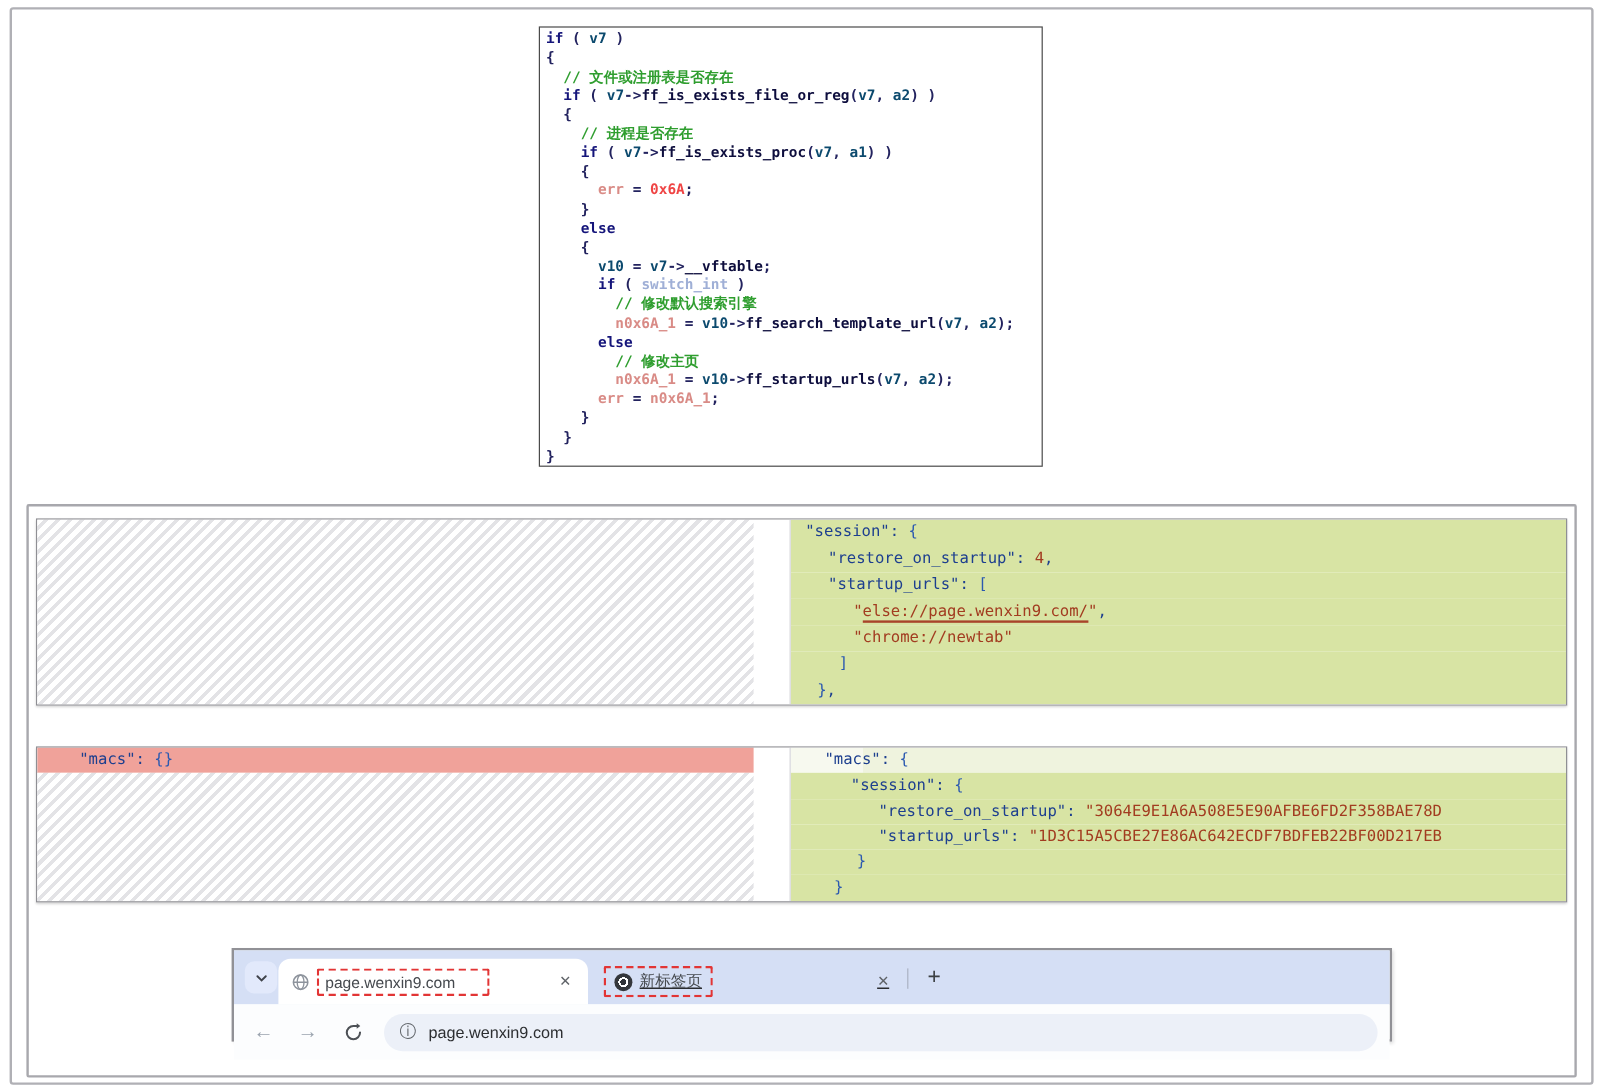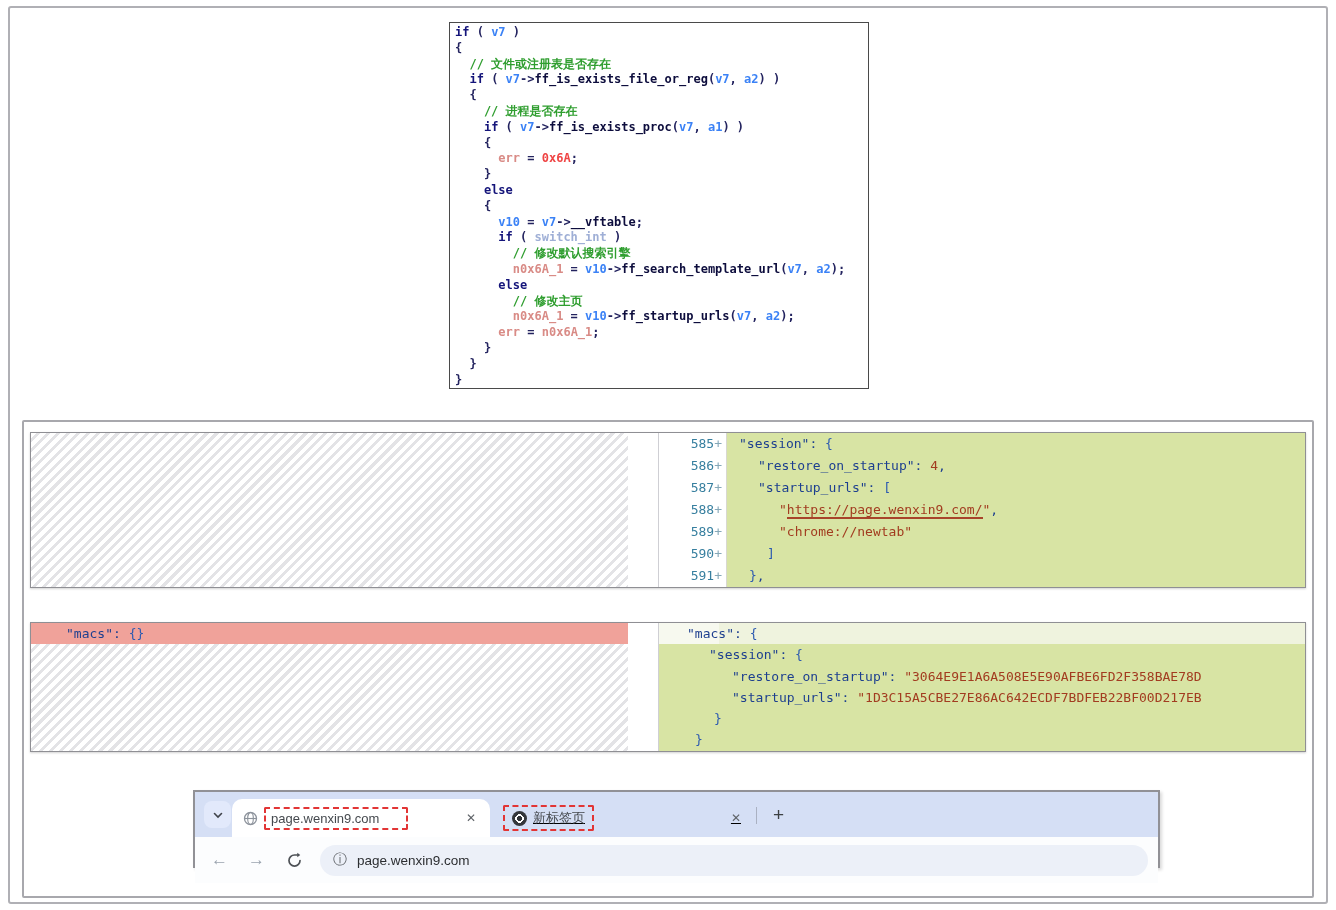--- a/index.html
+++ b/index.html
@@ -8,21 +8,21 @@
   .outer-frame{position:absolute;left:8px;top:6px;right:8px;bottom:6px;
                border:2px solid #b0b0b5;border-radius:3px;background:#fff;}
 
   
   .code-box{position:absolute;left:449px;top:22px;width:420px;height:367px;
             border:1px solid #4a4a4a;background:#fff;box-sizing:border-box;overflow:hidden;}
   .code-box pre{margin:0;padding:2px 5px;font:600 12px/15.8px "DejaVu Sans Mono",monospace;
                 white-space:pre;color:#23235f;}
   .cd-k{color:#14147a;font-weight:700;}
   .cd-p{color:#23235f;}
-  .cd-v{color:#3b82f6;margin-top:32px;}
+  .cd-v{color:#0c4a6e;margin-top:32px;}
   .cd-e{color:#d98b86;}
   .cd-f{color:#0d0d3d;font-weight:700;}
   .cd-n{color:#ef4444;font-weight:700;}
   .cd-d{color:#9fafd6;text-align:center;}
   .cd-c{color:#2f9e2f;}
 
   
   .big-box{position:absolute;left:22px;top:420px;width:1292px;height:478px;
            border:2px solid #a8a8ad;border-radius:2px;background:#fff;box-sizing:border-box;}
   .diff-panel{position:absolute;left:30px;width:1276px;border:1px solid #8f8f94;
@@ -92,34 +92,25 @@
 
   <div class="code-box">
     <pre id="code-pre"><div><span class="cd-k">if</span><span class="cd-p"> ( </span><span class="cd-v">v7</span><span class="cd-p"> )</span></div><div><span class="cd-p">{</span></div><div><span class="cd-c">  // 文件或注册表是否存在</span></div><div><span class="cd-p">  </span><span class="cd-k">if</span><span class="cd-p"> ( </span><span class="cd-v">v7</span><span class="cd-p">-&gt;</span><span class="cd-f">ff_is_exists_file_or_reg</span><span class="cd-p">(</span><span class="cd-v">v7</span><span class="cd-p">, </span><span class="cd-v">a2</span><span class="cd-p">) )</span></div><div><span class="cd-p">  {</span></div><div><span class="cd-c">    // 进程是否存在</span></div><div><span class="cd-p">    </span><span class="cd-k">if</span><span class="cd-p"> ( </span><span class="cd-v">v7</span><span class="cd-p">-&gt;</span><span class="cd-f">ff_is_exists_proc</span><span class="cd-p">(</span><span class="cd-v">v7</span><span class="cd-p">, </span><span class="cd-v">a1</span><span class="cd-p">) )</span></div><div><span class="cd-p">    {</span></div><div><span class="cd-p">      </span><span class="cd-e">err</span><span class="cd-p"> = </span><span class="cd-n">0x6A</span><span class="cd-p">;</span></div><div><span class="cd-p">    }</span></div><div><span class="cd-p">    </span><span class="cd-k">else</span></div><div><span class="cd-p">    {</span></div><div><span class="cd-p">      </span><span class="cd-v">v10</span><span class="cd-p"> = </span><span class="cd-v">v7</span><span class="cd-p">-&gt;</span><span class="cd-f">__vftable</span><span class="cd-p">;</span></div><div><span class="cd-p">      </span><span class="cd-k">if</span><span class="cd-p"> ( </span><span class="cd-d">switch_int</span><span class="cd-p"> )</span></div><div><span class="cd-c">        // 修改默认搜索引擎</span></div><div><span class="cd-p">        </span><span class="cd-e">n0x6A_1</span><span class="cd-p"> = </span><span class="cd-v">v10</span><span class="cd-p">-&gt;</span><span class="cd-f">ff_search_template_url</span><span class="cd-p">(</span><span class="cd-v">v7</span><span class="cd-p">, </span><span class="cd-v">a2</span><span class="cd-p">);</span></div><div><span class="cd-p">      </span><span class="cd-k">else</span></div><div><span class="cd-c">        // 修改主页</span></div><div><span class="cd-p">        </span><span class="cd-e">n0x6A_1</span><span class="cd-p"> = </span><span class="cd-v">v10</span><span class="cd-p">-&gt;</span><span class="cd-f">ff_startup_urls</span><span class="cd-p">(</span><span class="cd-v">v7</span><span class="cd-p">, </span><span class="cd-v">a2</span><span class="cd-p">);</span></div><div><span class="cd-p">      </span><span class="cd-e">err</span><span class="cd-p"> = </span><span class="cd-e">n0x6A_1</span><span class="cd-p">;</span></div><div><span class="cd-p">    }</span></div><div><span class="cd-p">  }</span></div><div><span class="cd-p">}</span></div></pre>
   </div>
 
   <div class="big-box"></div>
 
   <div class="diff-panel dp1">
     <div class="d-left hatch-bg"></div>
     <div class="d-strip"></div>
-    <div class="d-gutter" id="gutter1">
-        <div>585<span class="plus">+</span></div>
-        <div>586<span class="plus">+</span></div>
-        <div>587<span class="plus">+</span></div>
-        <div>588<span class="plus">+</span></div>
-        <div>589<span class="plus">+</span></div>
-        <div>590<span class="plus">+</span></div>
-        <div>591<span class="plus">+</span></div>
-      </div>
     <div class="d-content" id="content1">
         <div class="d-row" style="padding-left: 12px;"><span class="sg-k">"session"</span><span class="sg-p">: </span><span class="sg-b">{</span></div>
         <div class="d-row" style="padding-left: 31px;"><span class="sg-k">"restore_on_startup"</span><span class="sg-p">: </span><span class="sg-v">4</span><span class="sg-p">,</span></div>
         <div class="d-row" style="padding-left: 31px;"><span class="sg-k">"startup_urls"</span><span class="sg-p">: </span><span class="sg-b">[</span></div>
-        <div class="d-row" style="padding-left: 52px;"><span class="sg-v">"</span><span class="sg-vu">https://page.wenxin9.com/</span><span class="sg-v">"</span><span class="sg-p">,</span></div>
+        <div class="d-row" style="padding-left: 52px;"><span class="sg-v">"</span><span class="sg-vu">else://page.wenxin9.com/</span><span class="sg-v">"</span><span class="sg-p">,</span></div>
         <div class="d-row" style="padding-left: 52px;"><span class="sg-v">"chrome://newtab"</span></div>
         <div class="d-row" style="padding-left: 40px;"><span class="sg-b">]</span></div>
         <div class="d-row" style="padding-left: 22px;"><span class="sg-b">}</span><span class="sg-p">,</span></div>
       </div>
   </div>
 
   <div class="diff-panel dp2">
     <div class="d-left">
       <div class="removed-row" id="removed1" style="padding-left: 35px;"><span class="sg-k">"macs"</span><span class="sg-p">: </span><span class="sg-b">{}</span></div>
       <div class="hatch-fill hatch-bg" style="top:21px;"></div>

